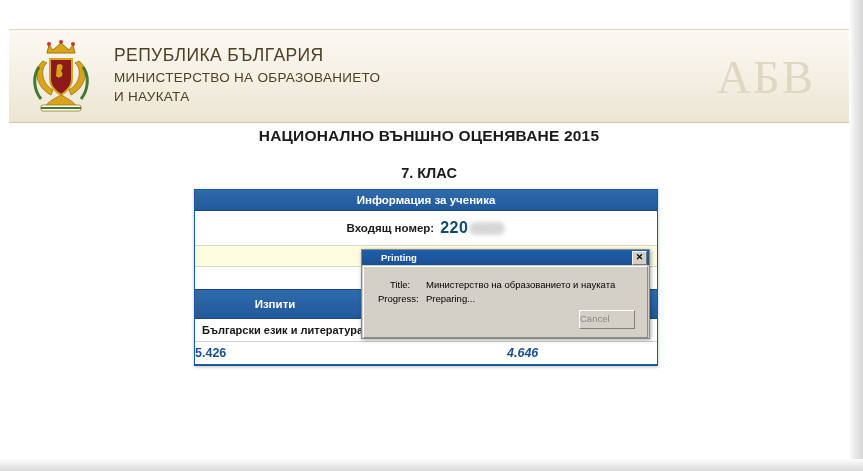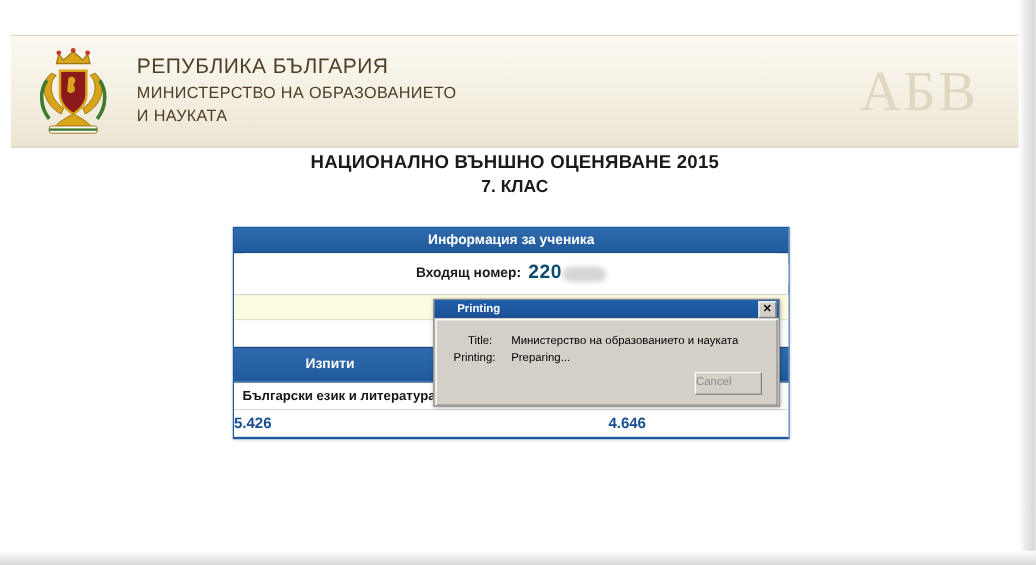--- a/index.html
+++ b/index.html
@@ -110,21 +110,21 @@
     width: 840px;
     text-align: center;
   }
   .title-main {
     font-size: 15.5px;
     font-weight: bold;
     color: #1a1a1a;
     letter-spacing: 0.2px;
   }
   .title-sub {
-    margin-top: 3px;
+    margin-top: 20px;
     font-size: 14.5px;
     font-weight: bold;
     color: #1a1a1a;
   }
 
   
   .panel {
     position: absolute;
     left: 185px;
     top: 180px;
@@ -215,21 +215,21 @@
     font-weight: bold;
     color: #161616;
   }
   .cell-num {
     flex: 1;
     text-align: left;
     font-weight: bold;
     font-size: 12.5px;
     color: #1a4f93;
   }
-  .cell-num.second { max-width: 150px; }
+  .cell-num.second { max-width: 150px; font-style: italic; }
 
   
   .dialog {
     position: absolute;
     left: 352px;
     top: 240px;
     width: 287px;
     height: 88px;
     background: #d4d0c8;
     border: 1px solid #8a8a8a;
@@ -377,21 +377,21 @@
     </div>
 
     <div class="dialog">
       <div class="dlg-titlebar">
         <span class="dlg-title-text">Printing</span>
         <span class="dlg-close">✕</span>
       </div>
       <div class="dlg-body">
         <span class="dlg-field dlg-lbl-title">Title:</span>
         <span class="dlg-field dlg-val-title">Министерство на образованието и науката</span>
-        <span class="dlg-field dlg-lbl-progress">Printing:</span>
+        <span class="dlg-field dlg-lbl-progress">Progress:</span>
         <span class="dlg-field dlg-val-progress">Preparing...</span>
         <div class="dlg-cancel">Cancel</div>
       </div>
     </div>
 
   </div>
   <div class="shadow-edge-right"></div>
   <div class="shadow-edge-bottom"></div>
 </div>
 

